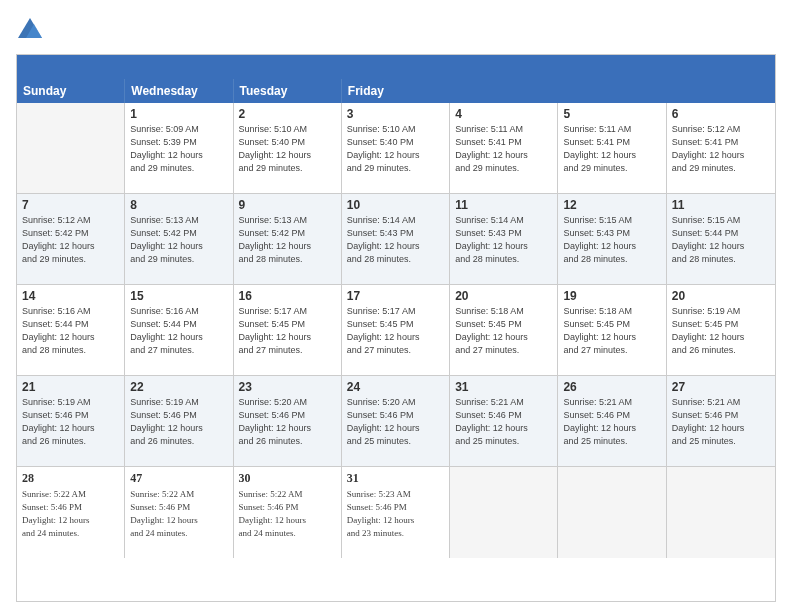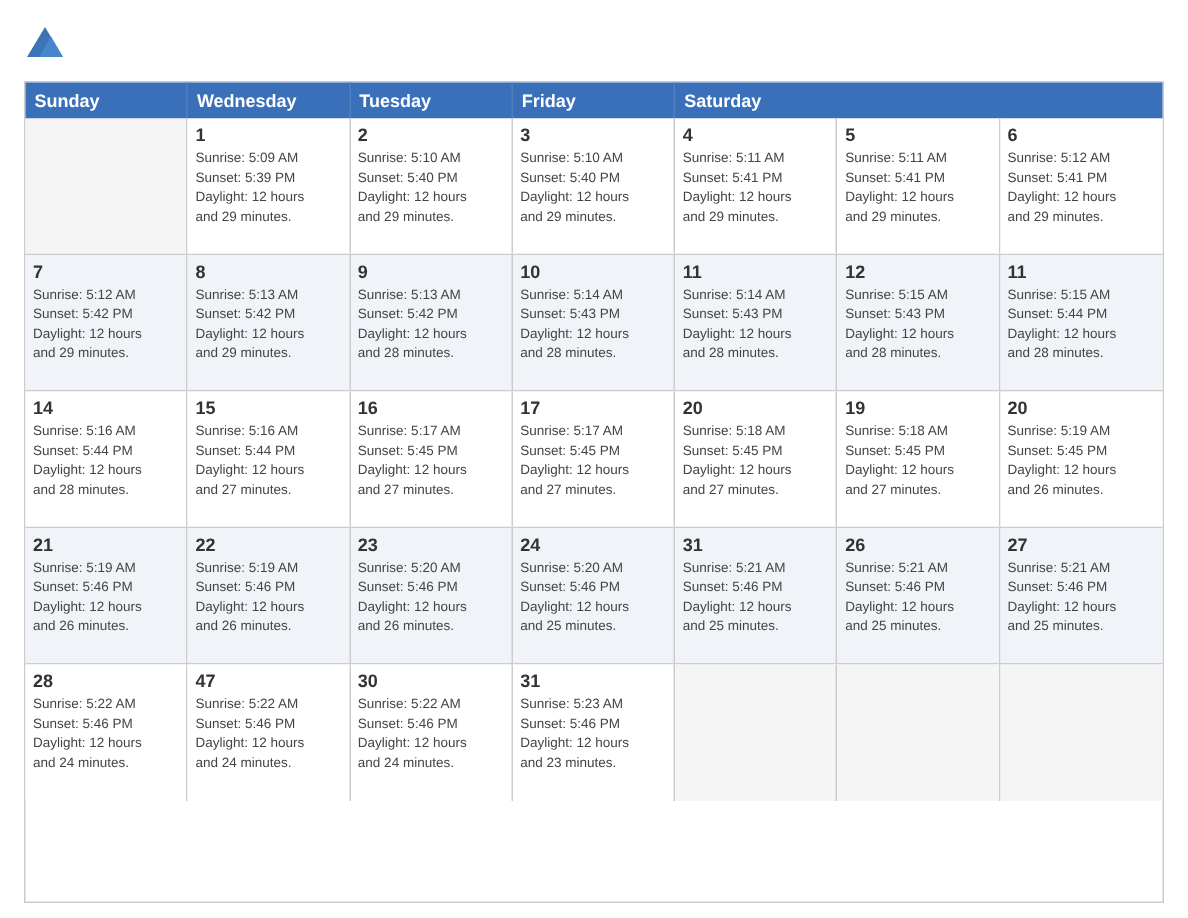--- a/index.html
+++ b/index.html
@@ -69,32 +69,33 @@
       grid-template-columns: repeat(7, 1fr);
       background: #3a6fba;
     }
     .calendar-header .col-head {
       color: #fff;
       font-size: 12px;
       font-weight: bold;
       padding: 5px 6px;
       text-align: left;
       border-right: 1px solid #5080c0;
+      margin-top: 24px;
     }
     .calendar-header .col-head:last-child { border-right: none; }
     .calendar-body {
       display: grid;
       grid-template-rows: repeat(5, 1fr);
     }
     .week-row {
       display: grid;
       grid-template-columns: repeat(7, 1fr);
       border-bottom: 1px solid #ccc;
     }
-    .week-row:last-child { border-bottom: none; }
+    .week-row:last-child { border-bottom: none; font-family: Liberation Serif, serif; }
     .day-cell {
       border-right: 1px solid #ccc;
       padding: 4px 5px;
       font-size: 9.5px;
       color: #333;
       min-height: 90px;
       vertical-align: top;
       background: #fff;
     }
     .day-cell:last-child { border-right: none; }
@@ -137,21 +138,20 @@
       <div class="location"></div>
     </div>
   </div>
 
   <div class="calendar">
     <div class="calendar-header">
     <div class="col-head">Sunday</div>
         <div class="col-head">Wednesday</div>
         <div class="col-head">Tuesday</div>
         <div class="col-head">Friday</div>
-        <div class="col-head">Saturday</div>
       </div>
     <div class="calendar-body">
     <div class="week-row">
           <div class="day-cell empty"></div>
           <div class="day-cell">
             <span class="day-num">1</span>
             <div class="day-info">Sunrise: 5:09 AM<br>Sunset: 5:39 PM<br>Daylight: 12 hours<br>and 29 minutes.</div>
           </div>
           <div class="day-cell">
             <span class="day-num">2</span>

